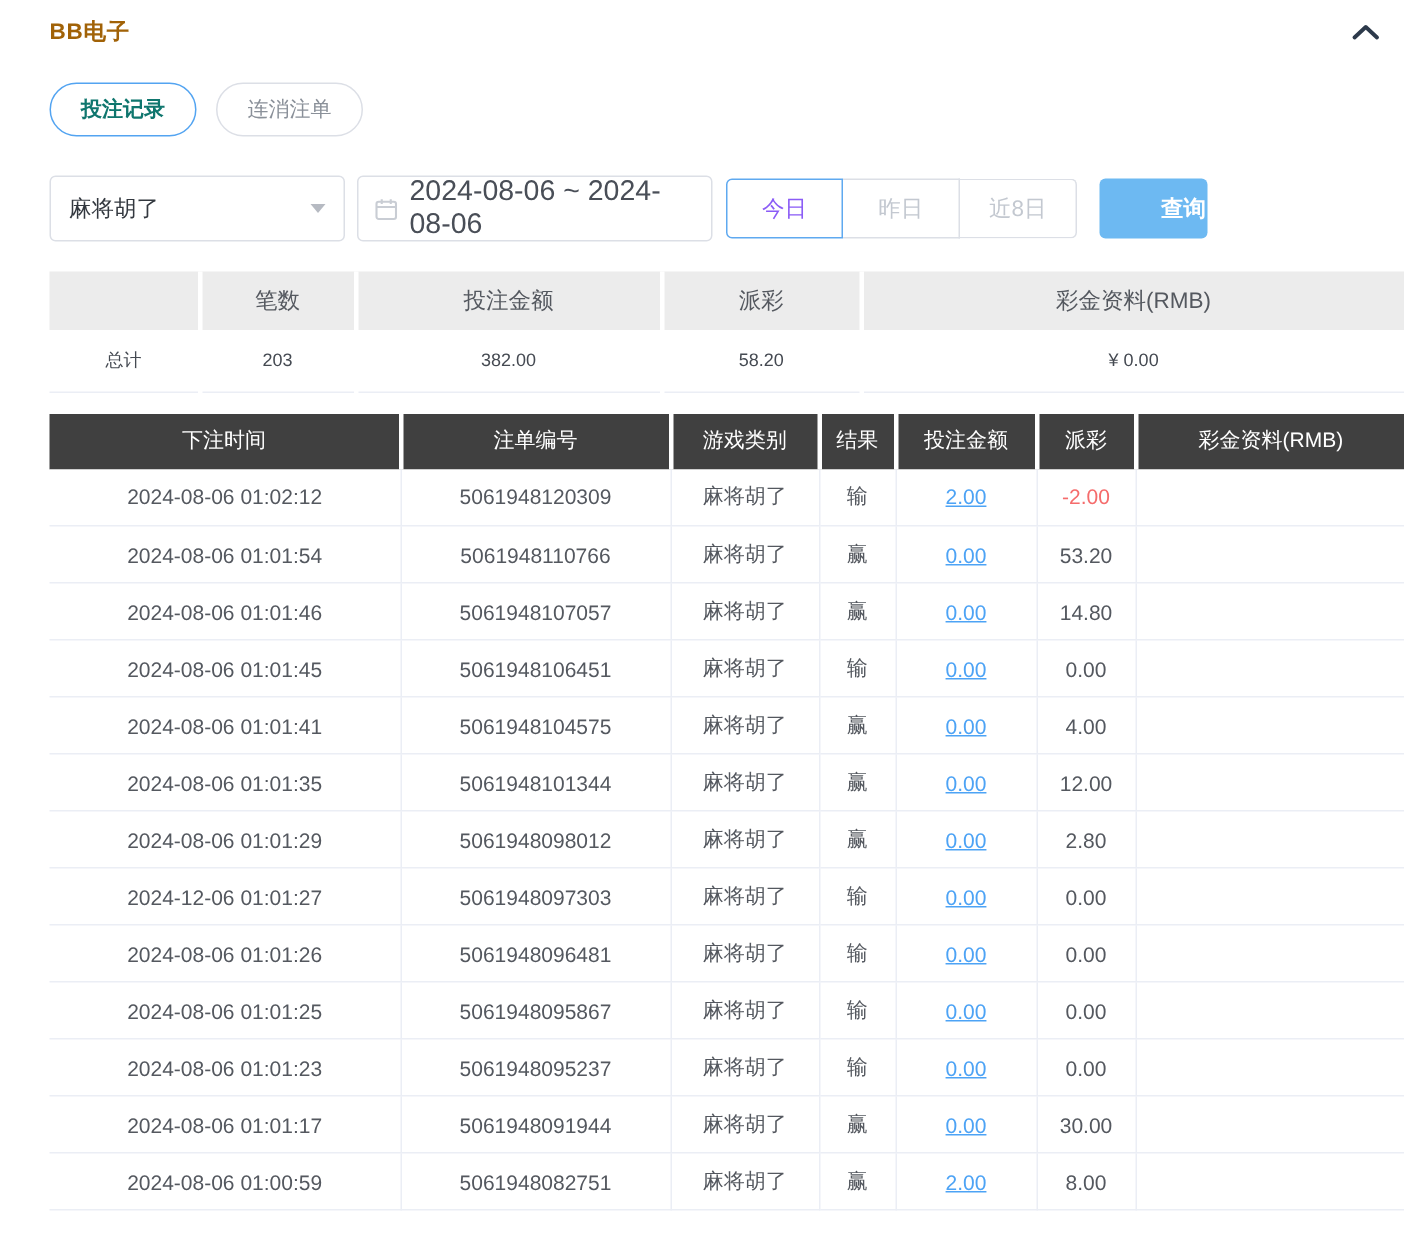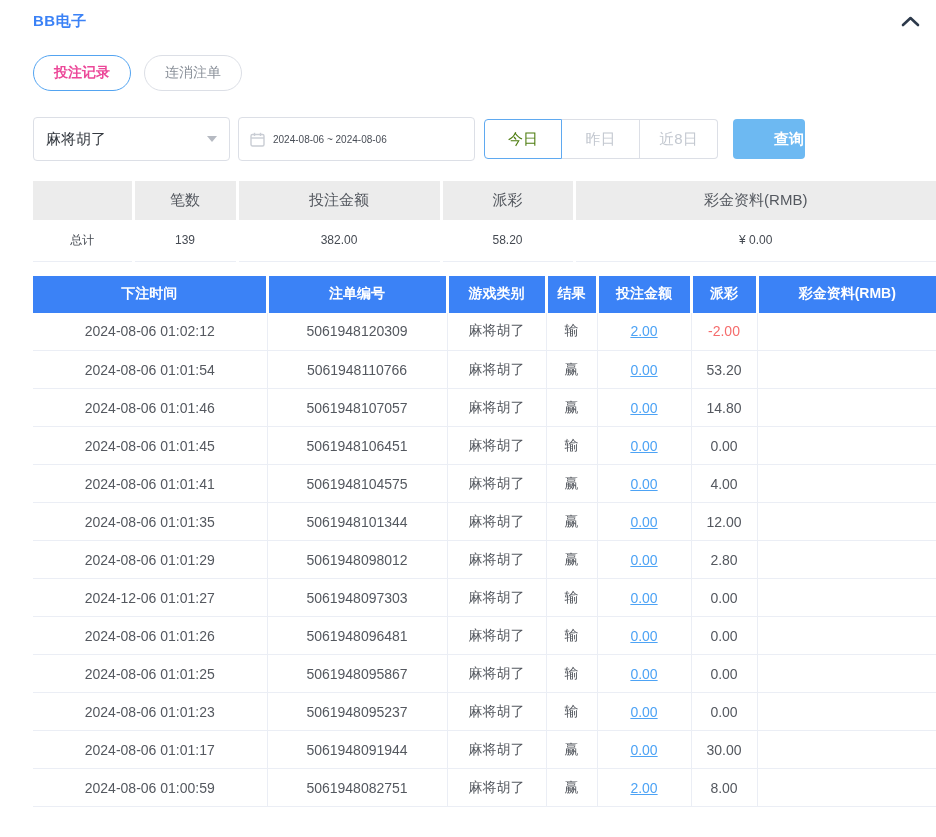--- a/index.html
+++ b/index.html
@@ -5,61 +5,61 @@
   * { margin: 0; padding: 0; box-sizing: border-box; }
   html, body { background: #fff; }
   body {
     width: 936px; height: 837px; overflow: hidden; position: relative;
     font-family: "Liberation Sans", "DejaVu Sans", sans-serif;
     color: #5a5e66; font-size: 14px;
   }
   .panel { padding-left: 33px; padding-top: 12px; position: relative; width: 936px; }
 
   
-  .panel-title { font-size: 15px; font-weight: bold; color: #3b82f6; letter-spacing: .5px; }
+  .panel-title { font-size: 15px; font-weight: bold; color: #a16207; letter-spacing: .5px; }
   .collapse-btn { position: absolute; top: 10px; right: 14px; width: 24px; height: 22px;
     background: none; border: none; cursor: pointer; display: flex; align-items: center; justify-content: center; }
 
   
   .tabs { margin-top: 24px; display: flex; gap: 13px; }
   .tab { height: 36px; padding: 0 20px; border-radius: 18px; background: #fff;
     border: 1px solid #dcdfe6; color: #8a9099; font-size: 14px; cursor: pointer;
     display: inline-flex; align-items: center; font-family: inherit; }
-  .tab.active { border-color: #53a4f1; color: #ec4899; font-weight: bold; }
+  .tab.active { border-color: #53a4f1; color: #0f766e; font-weight: bold; }
 
   
   .filters { margin-top: 26px; display: flex; align-items: center; }
   .select-box { width: 197px; height: 44px; border: 1px solid #dcdfe6; border-radius: 4px;
     display: flex; align-items: center; padding: 0 12px; color: #33383f; cursor: pointer; background:#fff; }
   .select-box .sel-text { flex: 1; font-size: 15px; }
   .caret-down { width: 0; height: 0; border-left: 5px solid transparent; border-right: 5px solid transparent;
     border-top: 6px solid #b6bac2; }
   .date-box { margin-left: 8px; width: 237px; height: 44px; border: 1px solid #dcdfe6; border-radius: 4px;
-    display: flex; align-items: center; padding: 0 11px; gap: 8px; color: #494e57; font-size: 10px; cursor: pointer; background:#fff; }
+    display: flex; align-items: center; padding: 0 11px; gap: 8px; color: #494e57; font-size: 19px; cursor: pointer; background:#fff; }
   .quick-group { margin-left: 9px; display: flex; }
   .quick-btn { height: 40px; width: 78px; background: #fff; border: 1px solid #dcdfe6; border-left-width: 0;
     color: #c3c8d0; font-size: 15px; cursor: pointer; font-family: inherit; }
   .quick-btn:first-child { border-left-width: 1px; border-radius: 4px 0 0 4px; }
   .quick-btn:last-child { border-radius: 0 4px 4px 0; }
-  .quick-btn.active { border: 1px solid #5fa9f0; color: #4d7c0f; }
+  .quick-btn.active { border: 1px solid #5fa9f0; color: #8b5cf6; }
   .search-btn { margin-left: 15px; height: 40px; width: 72px; border: none; border-radius: 4px;
     background: #6db9f2; color: #fff; font-size: 15px; font-weight: bold; cursor: pointer; font-family: inherit; padding-left: 40px; }
 
   
   table { border-collapse: collapse; table-layout: fixed; width: 903px; }
   .summary-table { margin-top: 20px; }
   .summary-table th { height: 39px; background: #ececec; font-weight: normal; color: #54585f;
     font-size: 15px; border-right: 3px solid #fff; }
   .summary-table th:last-child { border-right: none; }
   .summary-table td { height: 41px; text-align: center; color: #454a52; font-size: 12px;
     border-bottom: 1px solid #ebeef5; border-right: 3px solid #fff; background: #fff; }
   .summary-table td:last-child { border-right: none; }
 
   .records-table { margin-top: 14px; }
-  .records-table th { height: 37px; background: #3b82f6; color: #fff; font-weight: bold; font-size: 14px;
+  .records-table th { height: 37px; background: #404040; color: #fff; font-weight: normal; font-size: 14px;
     border-right: 3px solid #fff; }
   .records-table th:last-child { border-right: none; }
   .records-table td { height: 38px; text-align: center; color: #54585f; font-size: 14px;
     border-bottom: 1px solid #ebeef5; border-right: 1px solid #ebeef5; background: #fff; }
   .records-table td:last-child { border-right: none; }
   .records-table a.link { color: #4da3f5; text-decoration: underline; cursor: pointer; }
   .records-table td.neg { color: #f56c6c; }
 </style>
 </head>
 <body>
@@ -121,21 +121,21 @@
         <th></th>
         <th>笔数</th>
         <th>投注金额</th>
         <th>派彩</th>
         <th>彩金资料(RMB)</th>
       </tr>
     </thead>
     <tbody>
       <tr>
         <td>总计</td>
-        <td>139</td>
+        <td>203</td>
         <td>382.00</td>
         <td>58.20</td>
         <td>¥ 0.00</td>
       </tr>
     </tbody>
   </table>
 
   <table class="records-table">
     <colgroup>
         <col style="width:234px">

